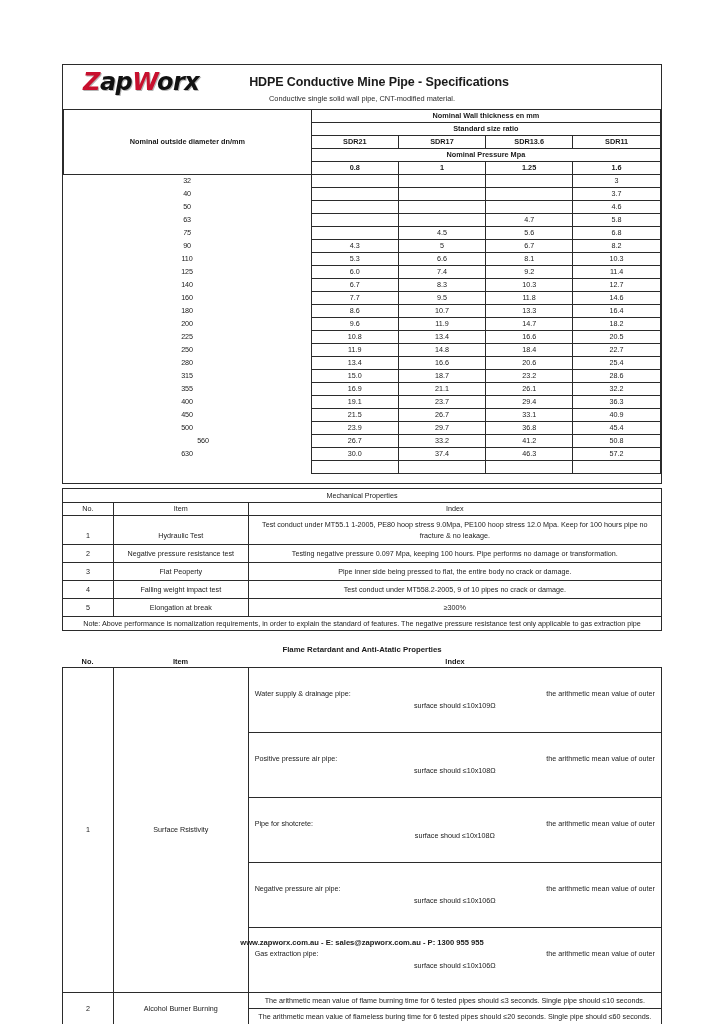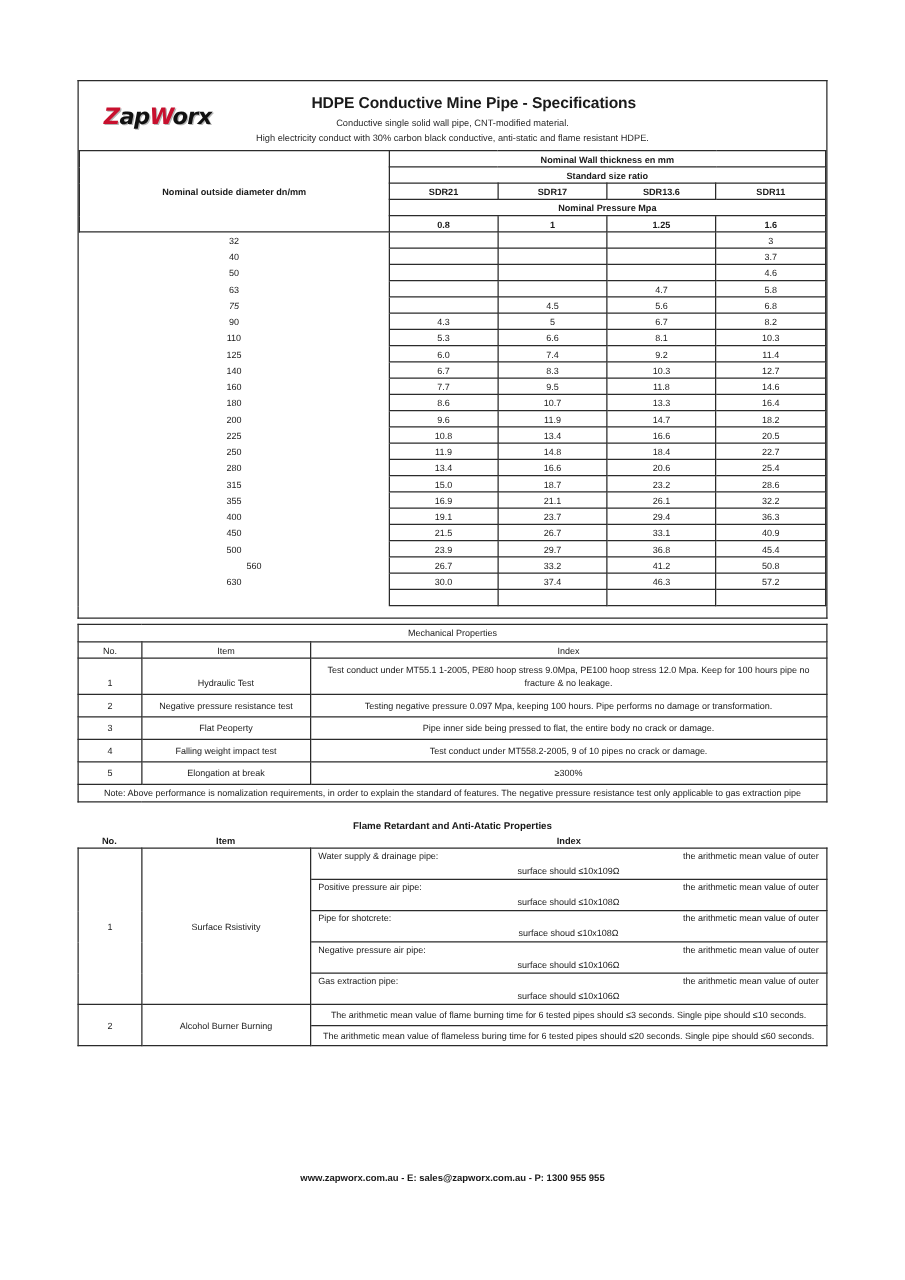--- a/index.html
+++ b/index.html
@@ -21,24 +21,23 @@
     padding: 6px 8px 4px 8px;
   }
   .header-top { display: flex; align-items: center; justify-content: flex-start; }
   .logo {
     width: 86px; height: 22px; flex: 0 0 auto;
     position: relative; margin-left: 12px; margin-right: 6px;
   }
   .logo-text {
     font-family: "DejaVu Sans", sans-serif;
     font-weight: bold; font-style: italic;
-    font-size: 18px; letter-spacing: -0.5px;
+    font-size: 24px; letter-spacing: -0.5px;
     line-height: 22px; white-space: nowrap;
     text-shadow: 1px 1px 0 rgba(120,120,120,0.55);
-    margin-top: 12px;
   }
   .logo-text .r { color: #c8102e; }
   .logo-text .k { color: #111111; }
   .doc-title {
     flex: 1 1 auto; text-align: center;
     font-size: 12.5px; font-weight: bold;
     letter-spacing: -0.1px;
     padding-right: 70px;
   }
   .subline { text-align: center; font-size: 7.4px; line-height: 11.5px; color: #2a2a2a; }
@@ -76,21 +75,21 @@
   .big { font-size: 10px; font-weight: normal; }
   .note td { font-size: 6.9px; padding: 3px 10px; line-height: 11px; }
 
   
   .flame-title { text-align: center; font-weight: bold; font-size: 7.8px; margin-top: 14px; }
   .flame-colhead { display: flex; font-weight: bold; font-size: 7.4px; margin-top: 3px; margin-bottom: 1px; }
   .fc-no { width: 8.5%; text-align: center; }
   .fc-item { width: 22.5%; text-align: center; }
   .fc-index { width: 69%; text-align: center; }
   table.flame td { font-size: 7.2px; vertical-align: middle; }
-  table.flame td.idx2 { padding: 0 6px; line-height: 12px; text-align: left; }
+  table.flame td.idx2 { padding: 20px 6px; line-height: 12px; text-align: left; }
   .row2 { display: block; }
   .r-left { display: inline-block; }
   .r-right { float: right; }
   .centered-sub { display: block; text-align: center; }
   table.flame td.it { line-height: 11px; }
   table.flame td.alc { padding: 2px 6px; line-height: 11.5px; text-align: center; }
 
   .footer {
     position: absolute; left: 0; right: 0; top: 938px;
     text-align: center; font-size: 7.6px; font-weight: bold;
@@ -105,21 +104,20 @@
     <div class="header-box">
       <div class="header-top">
         <div class="logo">
           <div class="logo-text">
             <span class="r">Z</span><span class="k">ap</span><span class="r">W</span><span class="k">orx</span>
           </div>
         </div>
         <div class="doc-title">HDPE Conductive Mine Pipe - Specifications</div>
       </div>
       <div class="subline">Conductive single solid wall pipe, CNT-modified material.</div>
-      <div class="subline">High electricity conduct with 30% carbon black conductive, anti-static and flame resistant HDPE.</div>
     </div>
 
     <div class="spec-wrap">
       <table class="spec">
         <colgroup>
           <col style="width:41.5%">
           <col style="width:14.6%">
           <col style="width:14.6%">
           <col style="width:14.6%">
           <col style="width:14.7%">

